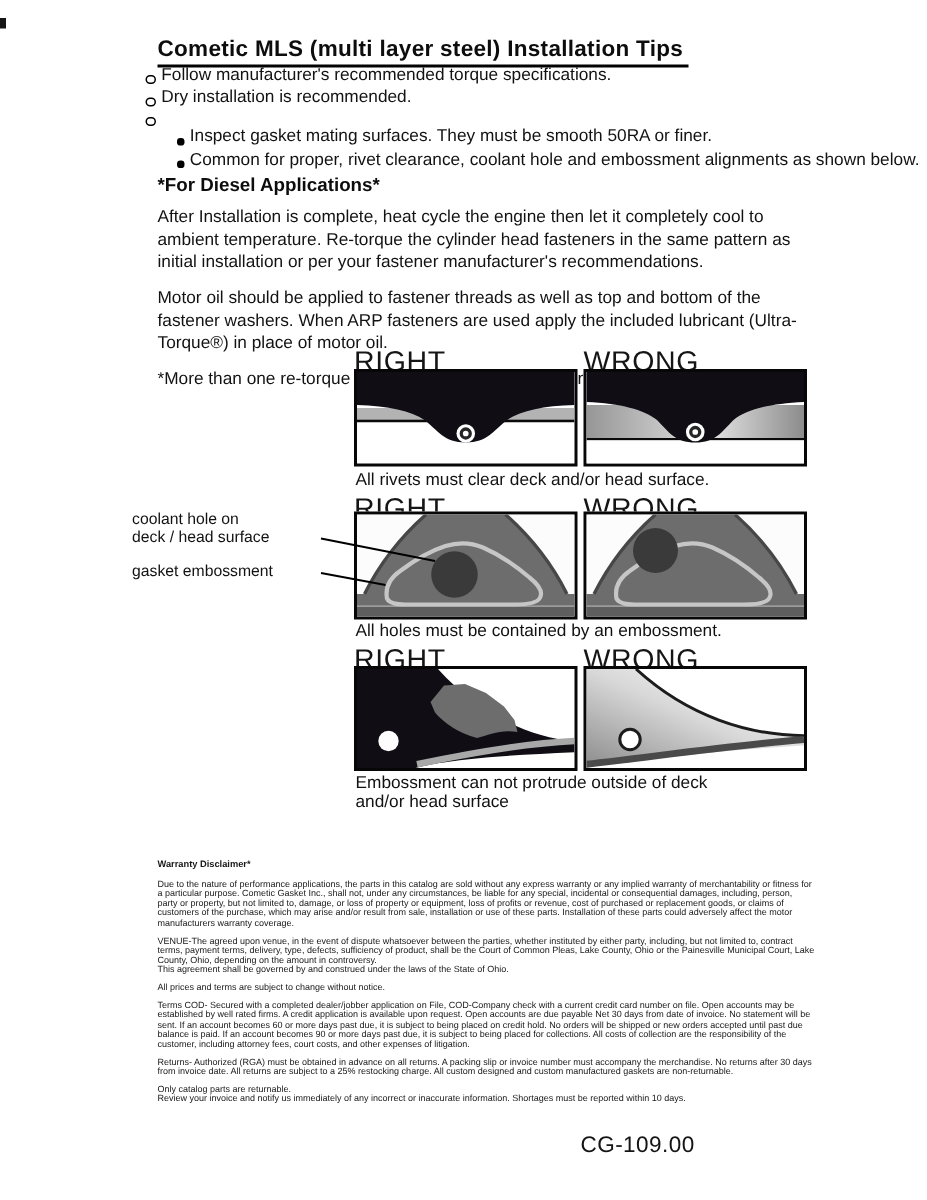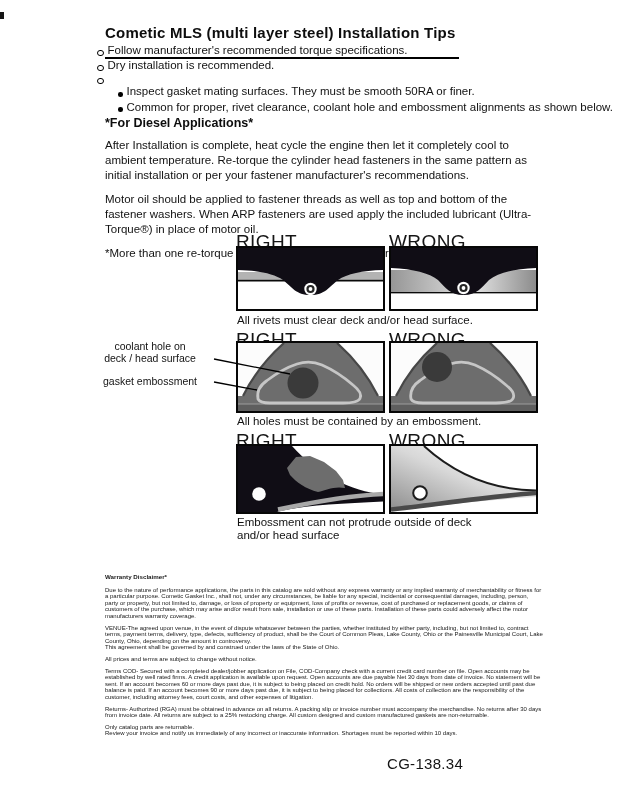--- a/index.html
+++ b/index.html
@@ -5,38 +5,38 @@
   html,body{margin:0;padding:0;}
   body{
     width:618px;height:800px;position:relative;background:#ffffff;
     font-family:"Liberation Sans", sans-serif;color:#141414;overflow:hidden;
   }
   .artifact{position:absolute;left:0;top:12px;width:4px;height:7px;background:#151515;}
 
   .title{
     position:absolute;left:105px;top:24px;margin:0;
     font-size:15px;font-weight:700;letter-spacing:.2px;color:#0d0d0d;
-    border-bottom:2.5px solid #000;padding:0 4px 16px 0;display:inline-block;
+    border-bottom:2.5px solid #000;padding:0 4px 2px 0;display:inline-block;
   }
   .bullets{position:absolute;left:97px;top:43px;font-size:11.5px;color:#121212;}
   .b{display:flex;align-items:center;line-height:15.2px;}
   .b .ring{width:4.5px;height:4.5px;border:1.2px solid #000;border-radius:50%;margin:4.5px 4px 0 0;flex:none;}
   .b .dot{width:4.5px;height:4.5px;background:#000;border-radius:50%;margin:5px 4px 0 0;flex:none;}
   .b.sub{margin-left:21px;}
 
   .diesel{position:absolute;left:105px;top:116px;width:444px;font-size:11.5px;line-height:15px;color:#121212;}
   .diesel h2{font-size:12.5px;margin:0 0 7px;color:#0d0d0d;}
   .diesel p{margin:0 0 9px;}
 
   .dlabel{position:absolute;width:149px;text-align:left;font-size:19px;letter-spacing:.4px;color:#151515;}
   .dbox{position:absolute;width:149px;border:2px solid #070707;background:#fff;box-sizing:border-box;}
   .dbox svg{display:block;width:100%;height:100%;}
   .caption{position:absolute;left:237px;font-size:11.5px;line-height:12.5px;color:#121212;}
 
-  .ann{position:absolute;text-align:center;font-size:10.5px;line-height:12px;color:#121212;left:88px;width:124px;}
+  .ann{position:absolute;text-align:left;font-size:10.5px;line-height:12px;color:#121212;left:88px;width:124px;}
   .leaders{position:absolute;left:0;top:330px;width:618px;height:95px;pointer-events:none;}
 
   .legal{position:absolute;left:105px;top:574px;width:438px;font-size:6px;line-height:6.6px;color:#181818;}
   .legal h3{font-size:6.2px;margin:0 0 6px;font-weight:700;}
   .legal p{margin:0 0 5px;}
   .legal p.tight{margin:0;}
 
   .pageno{position:absolute;left:387px;top:755px;font-size:15px;letter-spacing:.3px;color:#141414;}
 </style>
 </head>
@@ -192,15 +192,15 @@
     <p>Due to the nature of performance applications, the parts in this catalog are sold without any express warranty or any implied warranty of merchantability or fitness for a particular purpose.  Cometic Gasket Inc., shall not, under any circumstances, be liable for any special, incidental or consequential damages, including, person, party or property, but not limited to, damage, or loss of property or equipment, loss of profits or revenue, cost of purchased or replacement goods, or claims of customers of the purchase, which may arise and/or result from sale, installation or use of these parts.  Installation of these parts could adversely affect the motor manufacturers warranty coverage.</p>
     <p class="tight">VENUE-The agreed upon venue, in the event of dispute whatsoever between the parties, whether instituted by either party, including, but not limited to, contract terms, payment terms, delivery, type, defects, sufficiency of product, shall be the Court of Common Pleas, Lake County, Ohio or the Painesville Municipal Court, Lake County, Ohio, depending on the amount in controversy.</p>
     <p>This agreement shall be governed by and construed under the laws of the State of Ohio.</p>
     <p>All prices and terms are subject to change without notice.</p>
     <p>Terms COD- Secured with a completed dealer/jobber application on File, COD-Company check with a current credit card number on file.  Open accounts may be established by well rated firms.  A credit application is available upon request.  Open accounts are due payable Net 30 days from date of invoice.  No statement will be sent.  If an account becomes 60 or more days past due, it is subject to being placed on credit hold.  No orders will be shipped or new orders accepted until past due balance is paid.  If an account becomes 90 or more days past due, it is subject to being placed for collections.  All costs of collection are the responsibility of the customer, including attorney fees, court costs, and other expenses of litigation.</p>
     <p>Returns- Authorized (RGA) must be obtained in advance on all returns.  A packing slip or invoice number must accompany the merchandise.  No returns after 30 days from invoice date.  All returns are subject to a 25% restocking charge.  All custom designed and custom manufactured gaskets are non-returnable.</p>
     <p class="tight">Only catalog parts are returnable.</p>
     <p>Review your invoice and notify us immediately of any incorrect or inaccurate information.  Shortages must be reported within 10 days.</p>
   </div>
 
-  <div class="pageno">CG-138.34</div>
+  <div class="pageno">CG-109.00</div>
 
 </div>
 
 </body></html>

